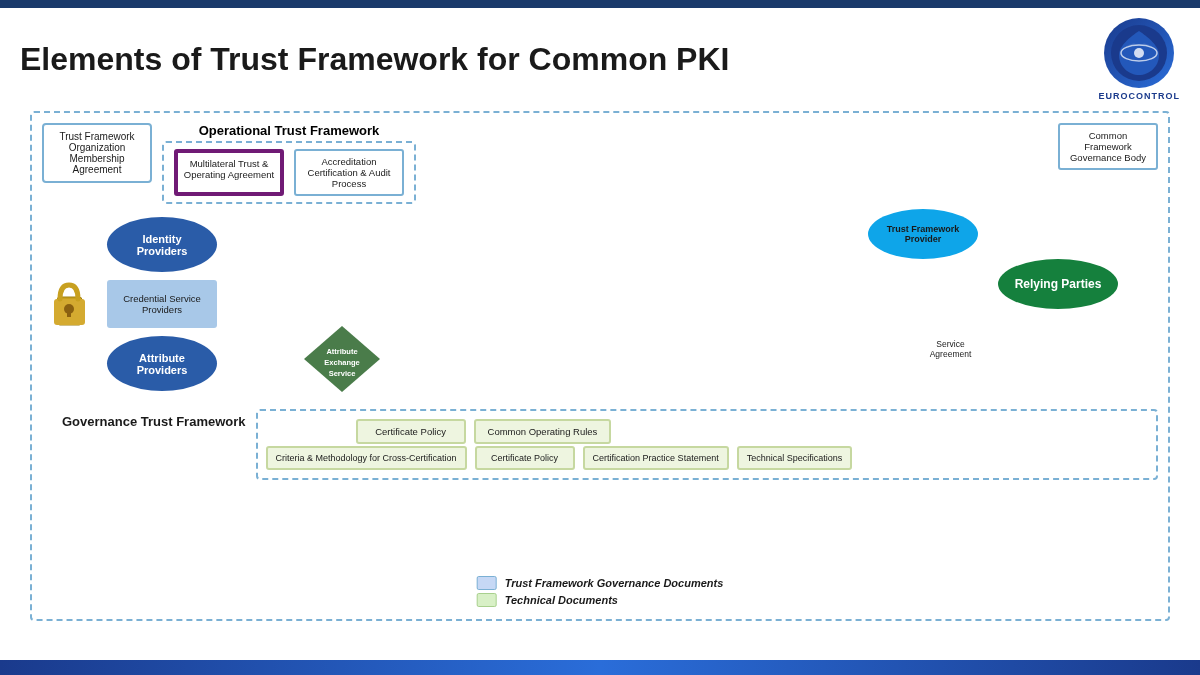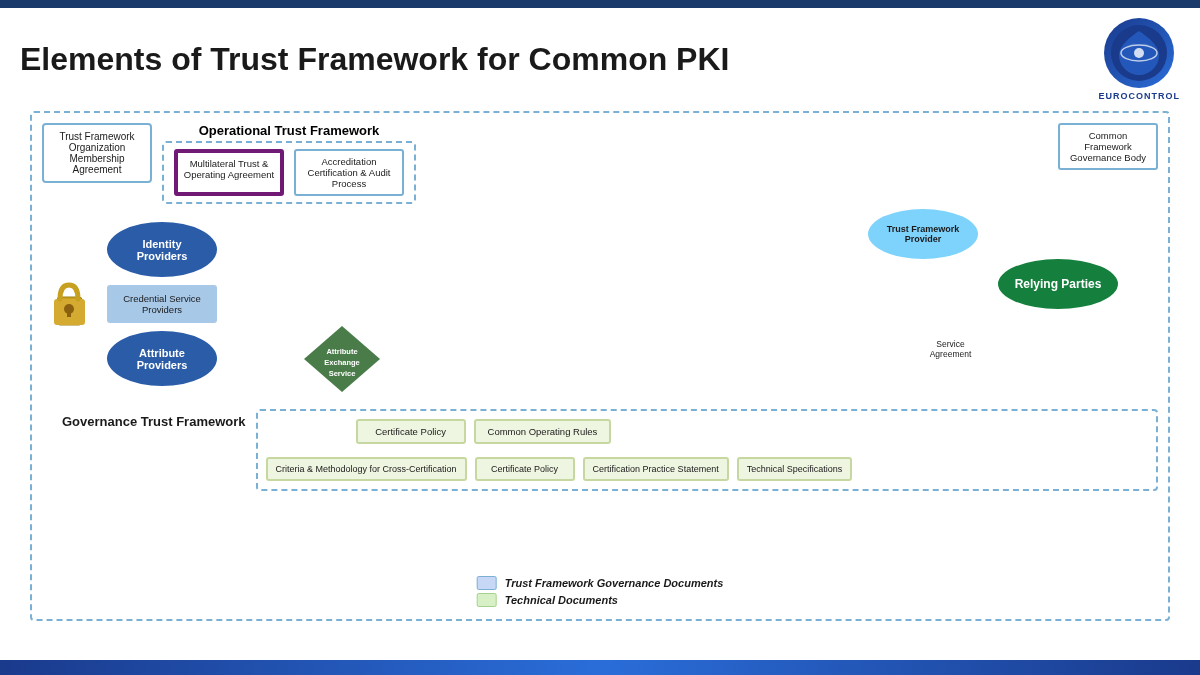--- a/index.html
+++ b/index.html
@@ -157,21 +157,21 @@
     }
 
     .credential-service-box {
       background: #a8c8e8;
       color: #1a1a1a;
       font-size: 9.5px;
       text-align: center;
       padding: 7px 10px;
       border-radius: 3px;
       width: 110px;
-      height: 38px;
+      height: 48px;
       display: flex;
       align-items: center;
       justify-content: center;
     }
 
     .attribute-providers-ellipse {
       background: #2a5ca8;
       color: white;
       font-size: 11px;
       font-weight: bold;
@@ -265,21 +265,21 @@
         <div class="credential-service-box">
           <span>Credential Service Providers</span>
         </div>
         <div class="attribute-providers-ellipse">
           <span style="font-size:11px;">Attribute Providers</span>
         </div>
       </div>
 
       <div style="flex:1; position:relative; height:190px; margin-left:15px;">
 
-        <div style="position:absolute; top:0; right:180px; background:#7dd3fc; border-radius:50%; width:110px; height:50px; display:flex; align-items:center; justify-content:center; font-size:9px; font-weight:bold; text-align:center; color:#1a1a1a; padding:5px;">
+        <div style="position:absolute; top:0; right:180px; background:#0ea5e9; border-radius:50%; width:110px; height:50px; display:flex; align-items:center; justify-content:center; font-size:9px; font-weight:bold; text-align:center; color:#1a1a1a; padding:5px;">
           <span>Trust Framework Provider</span>
         </div>
 
 
         <div style="position:absolute; bottom:5px; left:70px; width:80px; height:70px; display:flex; align-items:center; justify-content:center;">
           <svg width="80" height="70" viewBox="0 0 80 70">
             <polygon points="40,2 78,35 40,68 2,35" fill="#4a7c4a"></polygon>
             <text x="40" y="30" text-anchor="middle" fill="white" font-size="7.5" font-weight="bold">Attribute</text>
             <text x="40" y="41" text-anchor="middle" fill="white" font-size="7.5" font-weight="bold">Exchange</text>
             <text x="40" y="52" text-anchor="middle" fill="white" font-size="7.5" font-weight="bold">Service</text>
@@ -298,21 +298,21 @@
     </div>
 
     <div style="display:flex; align-items:flex-start; gap:10px; margin-top:10px;">
 
       <div style="flex-shrink:0; margin-left:20px; margin-top:5px;">
         <div style="font-size:13px; font-weight:bold; color:#1a1a1a; line-height:1.3;">
           <span>Governance Trust Framework</span>
         </div>
       </div>
 
-      <div style="border:2px dashed #7ab0d4; border-radius:4px; padding:8px; display:flex; flex-direction:column; gap:13px; flex:1;">
+      <div style="border:2px dashed #7ab0d4; border-radius:4px; padding:8px; display:flex; flex-direction:column; gap:2px; flex:1;">
 
         <div style="display:flex; gap:8px; margin-left:90px;">
           <div style="border:2px solid #c6d8a0; background:#eef5e0; border-radius:3px; padding:5px 12px; font-size:9.5px; text-align:center; color:#1a1a1a; min-width:110px;">
             <span>Certificate Policy</span>
           </div>
           <div style="border:2px solid #c6d8a0; background:#eef5e0; border-radius:3px; padding:5px 12px; font-size:9.5px; text-align:center; color:#1a1a1a; min-width:120px;">
             <span>Common Operating Rules</span>
           </div>
         </div>
 

